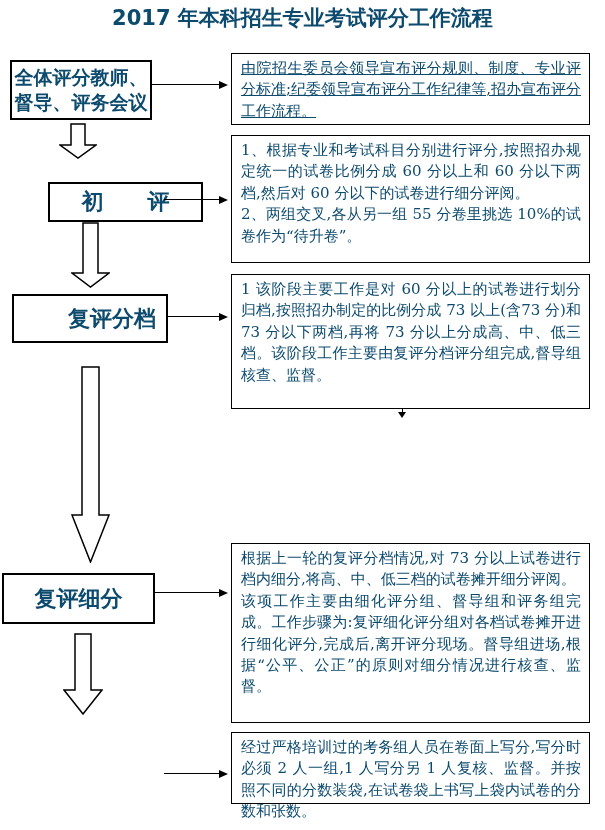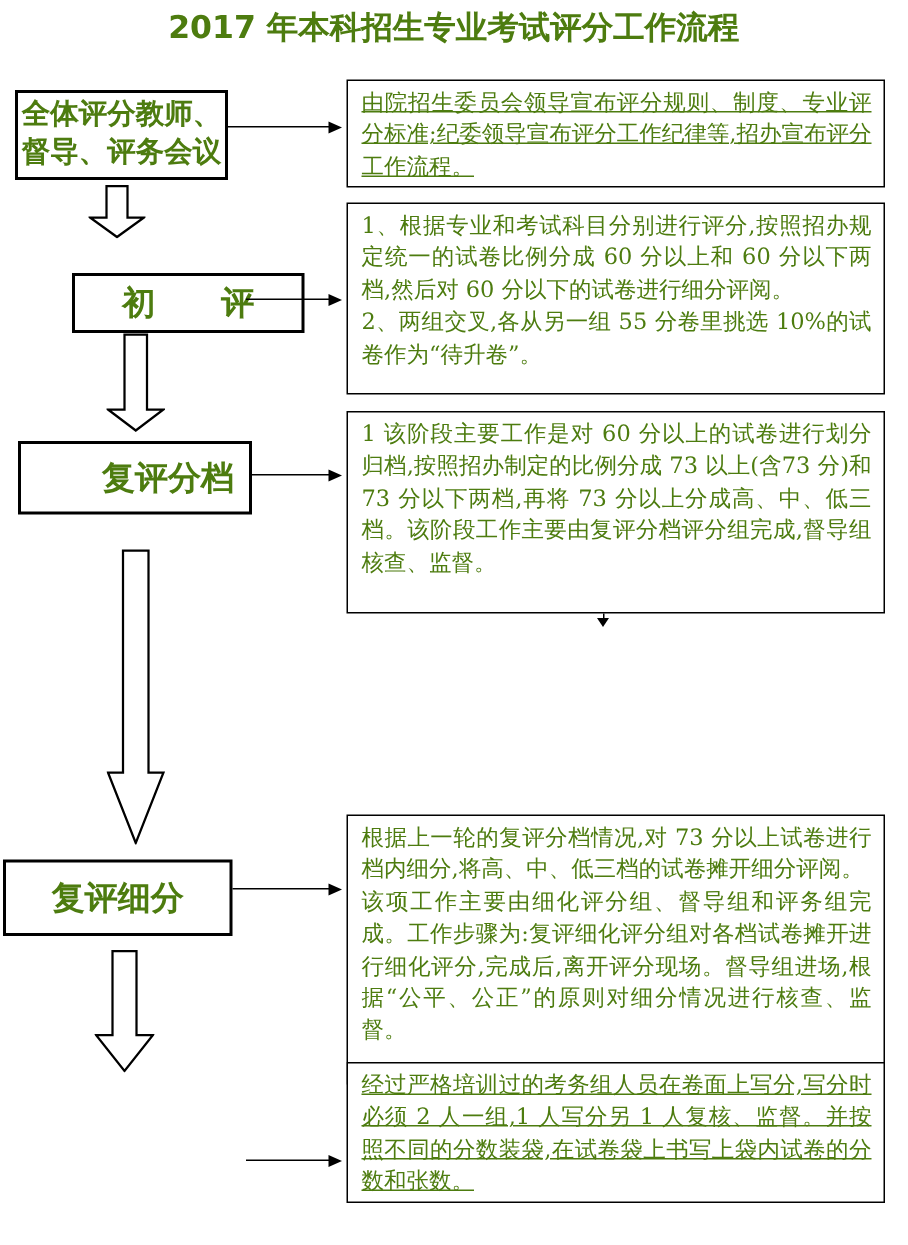--- a/index.html
+++ b/index.html
@@ -1,50 +1,50 @@
 <!DOCTYPE html>
 <html><head>
 <meta charset="utf-8">
 <style>
   * { margin:0; padding:0; box-sizing:border-box; }
   html,body { background:#ffffff; }
   .page {
     position:relative; width:605px; height:830px; background:#ffffff;
-    color:#4d7c0f; font-family:"DejaVu Serif", serif; overflow:hidden;
+    color:#0c4a6e; font-family:"DejaVu Serif", serif; overflow:hidden;
   }
   .title {
     position:absolute; top:4px; left:0; width:100%;
     text-align:center; font-family:"DejaVu Sans", sans-serif;
     font-weight:bold; font-size:21px; line-height:28px; white-space:pre;
   }
   
   .lbox {
     position:absolute; border:2px solid #000; background:#fff;
     display:flex; align-items:center; justify-content:center;
-    text-align:center; font-family:Liberation Mono, monospace; font-weight:bold;
+    text-align:center; font-family:Liberation Serif, serif; font-weight:bold;
   }
   .lbox span { white-space:pre-line; display:block; }
   .l1 { left:10px;  top:60px;  width:142px; height:60px; font-size:19px; line-height:25px; }
   .l2 { left:9px;   top:182px; width:155px; height:40px; font-size:22px;margin-left:39px; }
   .l3 { left:12px;  top:294px; width:156px; height:49px; font-size:22px;padding-left:44px; }
   .l4 { left:2px;   top:573px; width:153px; height:51px; font-size:22px; }
   .l5 { left:8px;   top:752px; width:156px; height:50px; font-size:22px; }
   
   .rbox {
     position:absolute; left:231px; width:359px; border:1.5px solid #000;
     background:#fff; font-size:15px; line-height:21.4px;
     padding:4px 8px 4px 9px; text-align:justify;
   }
   .rbox span { white-space:pre-line; display:block; }
   .r1 { top:53px;  height:72px;text-decoration:underline;  }
   .r2 { top:135px; height:128px; }
   .r3 { top:274px; height:135px; }
   .r4 { top:419px; height:114px; }
   .r5 { top:543px; height:180px; }
-  .r6 { top:708px; height:94px;text-decoration:underline;  }
+  .r6 { top:732px; height:72px;  }
   
   .hollow { position:absolute; line-height:0; }
   .hollow polygon { fill:#ffffff; stroke:#000000; stroke-width:1.5; }
   .a1 { left:59px; top:123px; }
   .a2 { left:71px; top:222px; }
   .a3 { left:71px; top:366px; }
   .a4 { left:63px; top:633px; }
   
   .harrow { position:absolute; height:9px; }
   .harrow .shaft { position:absolute; left:0; right:6px; top:3.6px; height:0; border-top:1.5px solid #000; }

